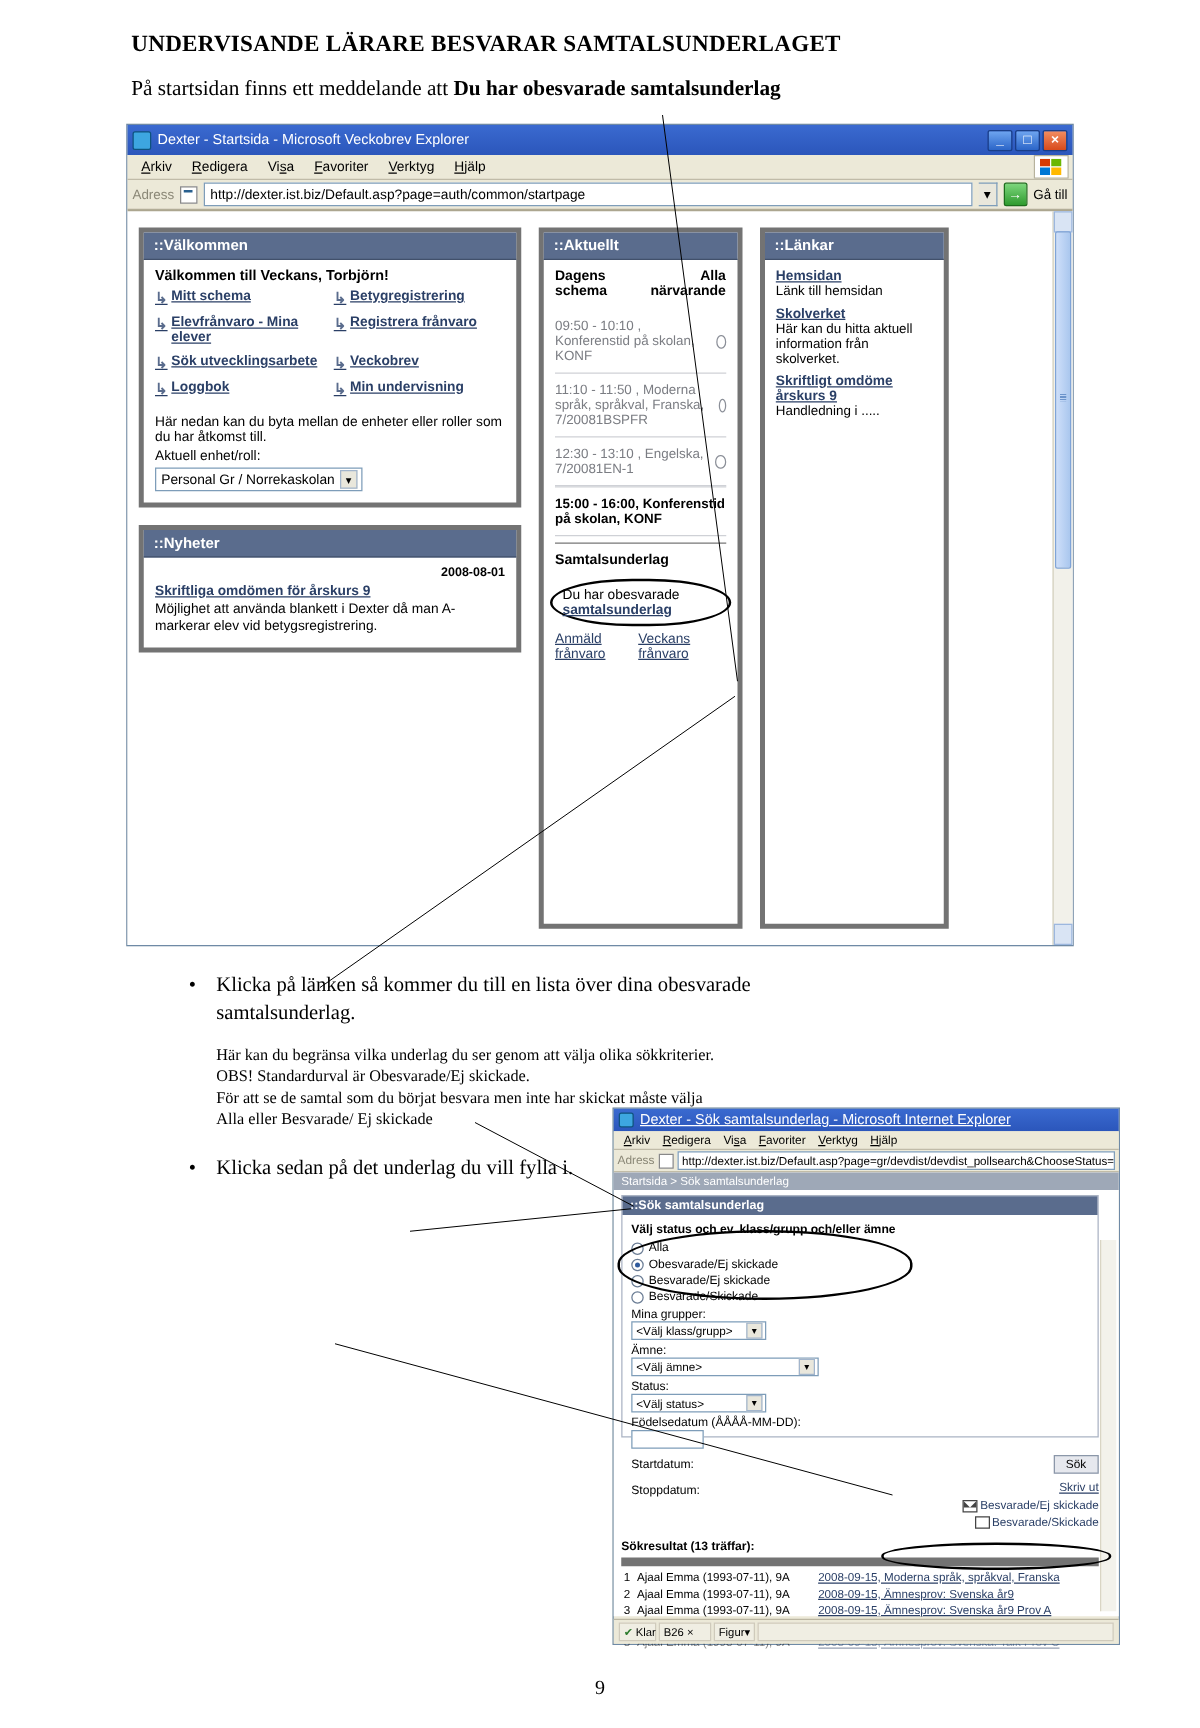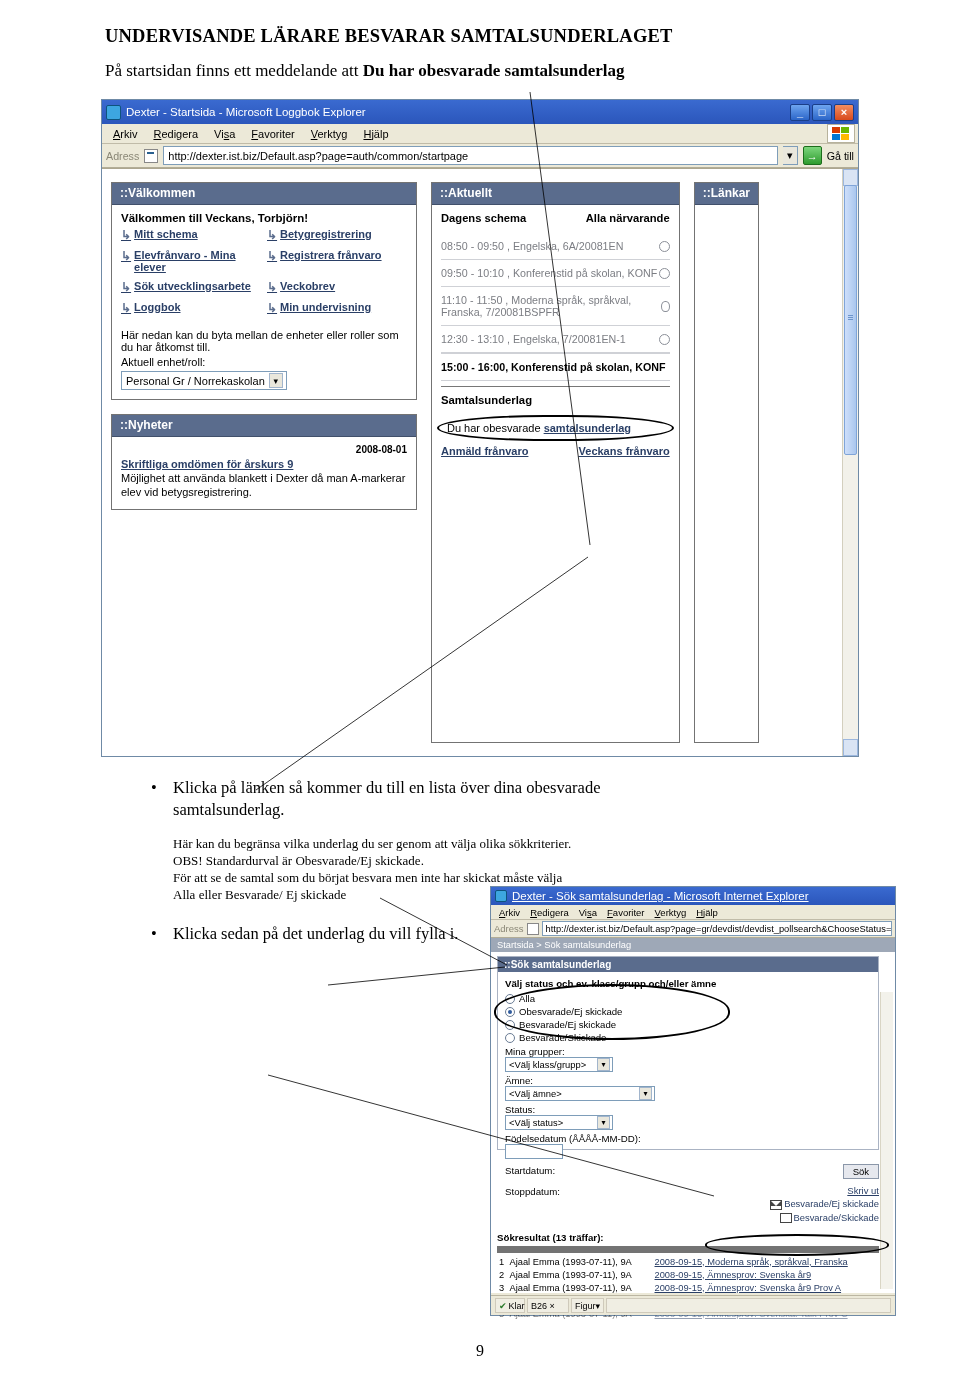--- a/index.html
+++ b/index.html
@@ -35,21 +35,21 @@
   .addrbar .dd { width: 15px; height: 19px; border: 1px solid #7e9db9; background: #e9e7dc; display: flex; align-items: center; justify-content: center; border-left: none; }
   .addrbar .go { width: 19px; height: 19px; background: linear-gradient(#7cd67c,#2f9b2f); border: 1px solid #1c6d1c; border-radius: 2px; color: #fff; display: flex; align-items: center; justify-content: center; font-weight: bold; }
   .addrbar .gotxt { font-size: 10.7px; }
   .viewport { position: relative; height: 588px; background: #fff; border-top: 1px solid #aca68f; padding: 13px 9px; display: flex; gap: 14px; }
   .scroll-r { position: absolute; right: 0; top: 0; bottom: 0; width: 16px; background: #f2f1ea; border-left: 1px solid #d3cfbe; }
   .scroll-r::before, .scroll-r::after { content: ""; position: absolute; left: 0; right: 0; height: 15px; background: #d9e4f4; border: 1px solid #9cb7de; }
   .scroll-r::before { top: 0; }
   .scroll-r::after { bottom: 0; }
   .scroll-thumb { position: absolute; left: 1px; right: 1px; top: 16px; height: 270px; background: linear-gradient(90deg,#cedffa,#aac7ee); border: 1px solid #7fa4d8; border-radius: 2px; }
   .scroll-thumb .grip { position: absolute; top: 48%; left: 3px; right: 3px; height: 6px; background: repeating-linear-gradient(#6c94cb 0 1px, transparent 1px 2px); }
-  .panel { border: 1px solid #737373; background: #fff; }
+  .panel { border: 4px solid #737373; background: #fff; }
   .panel .phdr { background: #5a6c8d; color: #fff; padding: 3px 8px 4px; font-size: 12px; font-weight: bold; border-bottom: 1px solid #41506b; }
   .panel .pbody { padding: 7px 9px 9px; font-size: 11px; }
   .col-l { width: 306px; display: flex; flex-direction: column; gap: 14px; }
   .col-r { width: 328px; display: flex; flex-direction: row; gap: 14px; }
   .welcome .wtitle { font-weight: bold; margin-bottom: 4px; font-size:11.5px; }
   .welcome .wtxt { line-height: 1.25; margin-bottom: 10px; }
   .linksgrid { display: grid; grid-template-columns: 1fr 1fr; column-gap: 6px; row-gap: 7px; }
   .linkitem { color: #2a3f66; font-weight: bold; text-decoration: underline; font-size:11px; display: flex; align-items: flex-start; }
   .arrow { color: #5a6c8d; margin-right: 3px; font-size: 12px; }
   .rolebox { margin-top: 14px; font-size: 11px; }
@@ -59,21 +59,21 @@
   .news .ttl { color: #2a3f66; font-weight: bold; text-decoration: underline; display: block; margin-bottom: 2px; font-size:11px; }
   .news .body { font-size: 11px; line-height: 1.25; }
   .akt .tophdr { display: flex; justify-content: space-between; font-weight: bold; font-size:11.2px; margin-bottom: 9px; }
   .akt .row { display: flex; justify-content: space-between; align-items: center; padding: 7px 0; border-bottom: 1px solid #cfd1d6; color: #7b7d83; font-size:10.7px; }
   .akt .row.strong { color: #000; font-weight: bold; border-top: 1px solid #cfd1d6; }
   .akt .rad { width: 11px; height: 11px; border: 1px solid #8b8f98; border-radius: 50%; }
   .akt .sec { font-weight: bold; border-top: 1px solid #777; padding: 7px 0 5px; margin-top: 5px; font-size:11.3px; }
   .akt .circlearea { border: 2px solid #000; border-radius: 50% / 55%; padding: 5px 8px; margin: 4px -4px; font-size:11px; }
   .akt .circlearea a { color: #2a3f66; text-decoration: underline; font-weight: bold; }
   .akt .foot { display: flex; justify-content: space-between; font-size:11px; margin-top:3px; }
-  .akt .foot a { color: #2a3f66; text-decoration: underline; font-weight: bold; }
+  .akt .foot a { color: #2a3f66; text-decoration: underline; font-weight: normal; }
   .lnk .li { color: #2a3f66; font-weight: bold; text-decoration: underline; font-size: 11px; display: block; }
   .lnk .sub { color: #000; font-size: 10.7px; margin-bottom: 6px; }
   
   .connector { position: absolute; pointer-events: none; }
   
   .shot2 { position: absolute; right: 64px; top: 886px; width: 406px; height: 430px; border: 1px solid #6f8aa6; background: #ece9d8; font-family: Tahoma, Verdana, sans-serif; font-size: 10px; }
   .shot2 .titlebar { height: 18px; font-size: 10px; text-decoration: underline; }
   .s2-menu { height: 15px; background: #ece9d8; border-bottom: 1px solid #c0bba8; font-size: 9.5px; display: flex; align-items: center; padding: 0 3px; gap: 0; }
   .s2-menu .mi { padding: 0 5px; }
   .s2-addr { height: 18px; background: #ece9d8; border-bottom: 1px solid #b2ad97; display: flex; align-items: center; padding: 0 3px; gap: 3px; font-size: 9.5px; }
@@ -115,21 +115,21 @@
 
 <div class="page">
   <h1 class="doc-title">UNDERVISANDE LÄRARE BESVARAR SAMTALSUNDERLAGET</h1>
   <p class="intro">
     <span>På startsidan finns ett meddelande att </span><span class="bold">Du har obesvarade samtalsunderlag</span>
   </p>
 
   <div class="shot1">
     <div class="titlebar">
       <span class="ie-icon"></span>
-      <span class="ttl">Dexter - Startsida - Microsoft Loggbok Explorer</span>
+      <span class="ttl">Dexter - Startsida - Microsoft Veckobrev Explorer</span>
       <div class="winbtns">
         <span class="winbtn min">_</span>
         <span class="winbtn max">□</span>
         <span class="winbtn close">×</span>
       </div>
     </div>
     <div class="menubar">
       <span class="mi"><u>A</u><span title="Arkiv">rkiv</span></span>
       <span class="mi"><u>R</u>edigera</span>
       <span class="mi">Vi<u>s</u>a</span>
@@ -215,24 +215,20 @@
       </div>
 
       <div class="col-r">
         <div class="panel akt">
           <div class="phdr">::Aktuellt</div>
           <div class="pbody">
             <div class="tophdr">
               <span>Dagens schema</span>
               <span style="text-align:right; white-space:pre-line">Alla närvarande</span>
             </div>
-            <div class="row">
-                <span>08:50 - 09:50 , Engelska, 6A/20081EN</span>
-                <span class="rad"></span>
-              </div>
             <div class="row">
                 <span>09:50 - 10:10 , Konferenstid på skolan, KONF</span>
                 <span class="rad"></span>
               </div>
             <div class="row">
                 <span style="max-width:250px">11:10 - 11:50 , Moderna språk, språkval, Franska, 7/20081BSPFR</span>
                 <span class="rad"></span>
               </div>
             <div class="row">
                 <span>12:30 - 13:10 , Engelska, 7/20081EN-1</span>
@@ -246,20 +242,28 @@
               <span>Du har obesvarade </span><a>samtalsunderlag</a>
             </div>
             <div class="foot">
               <a>Anmäld frånvaro</a>
               <a>Veckans frånvaro</a>
             </div>
           </div>
         </div>
         <div class="panel lnk">
           <div class="phdr">::Länkar</div>
+          <div class="pbody">
+            <span class="li">Hemsidan</span>
+            <div class="sub">Länk till hemsidan</div>
+            <span class="li">Skolverket</span>
+            <div class="sub">Här kan du hitta aktuell information från skolverket.</div>
+            <span class="li">Skriftligt omdöme årskurs 9</span>
+            <div class="sub">Handledning i .....</div>
+          </div>
         </div>
       </div>
       <div class="scroll-r">
         <div class="scroll-thumb">
             <div class="grip"></div>
           </div>
       </div>
     </div>
   </div>
 

